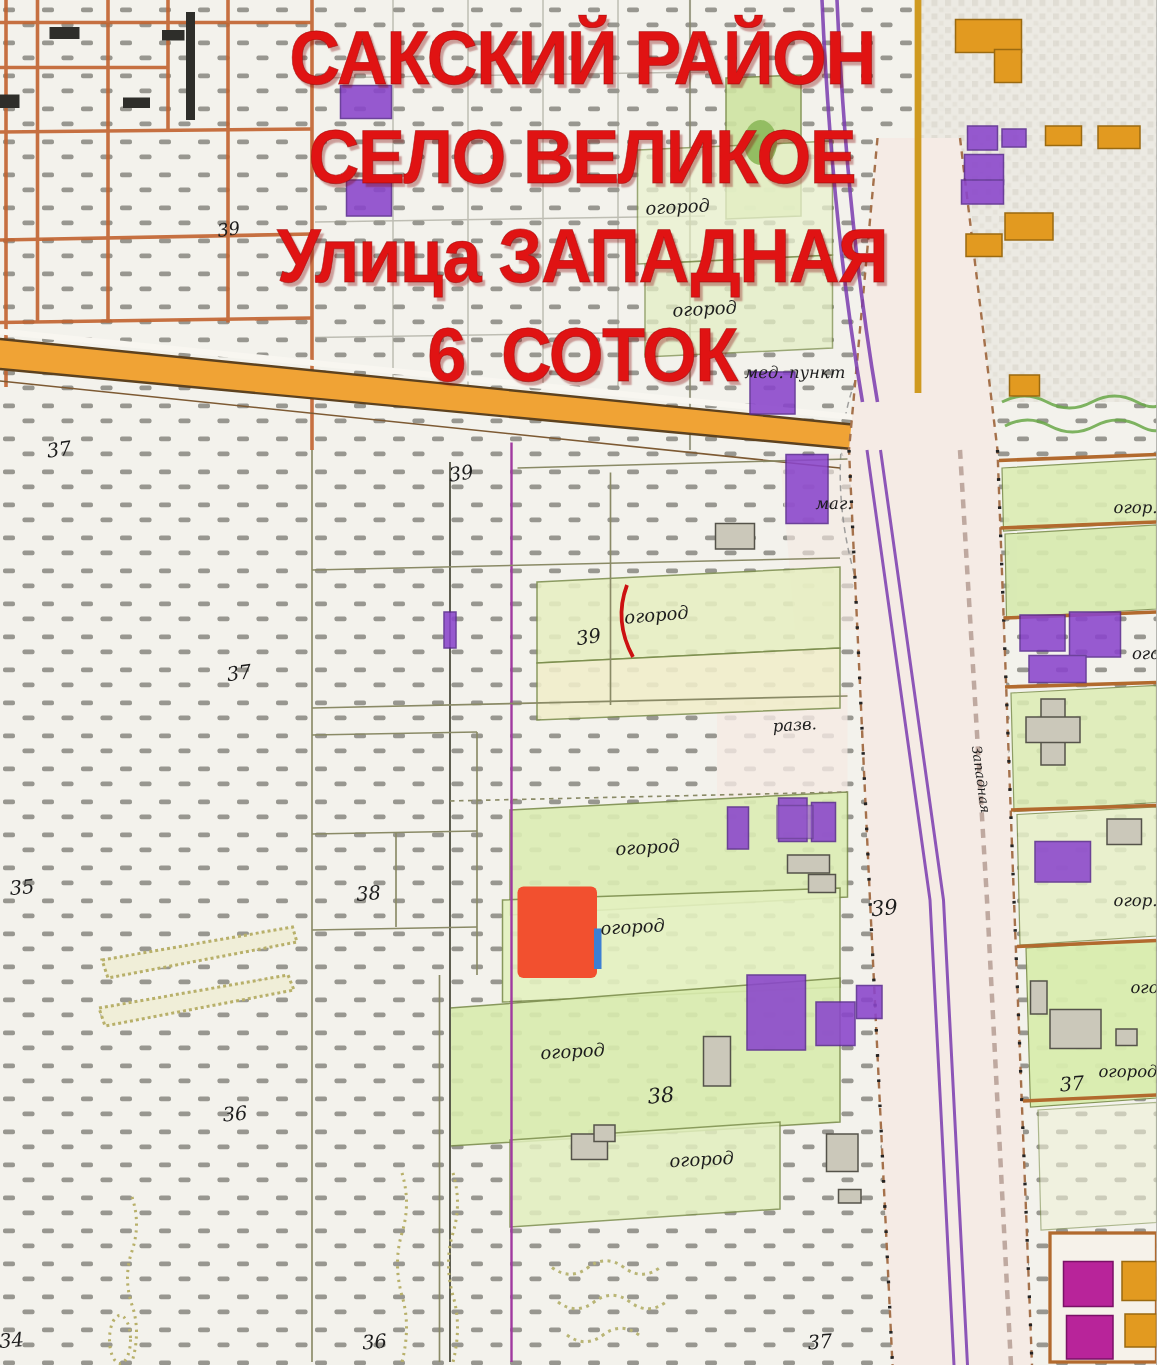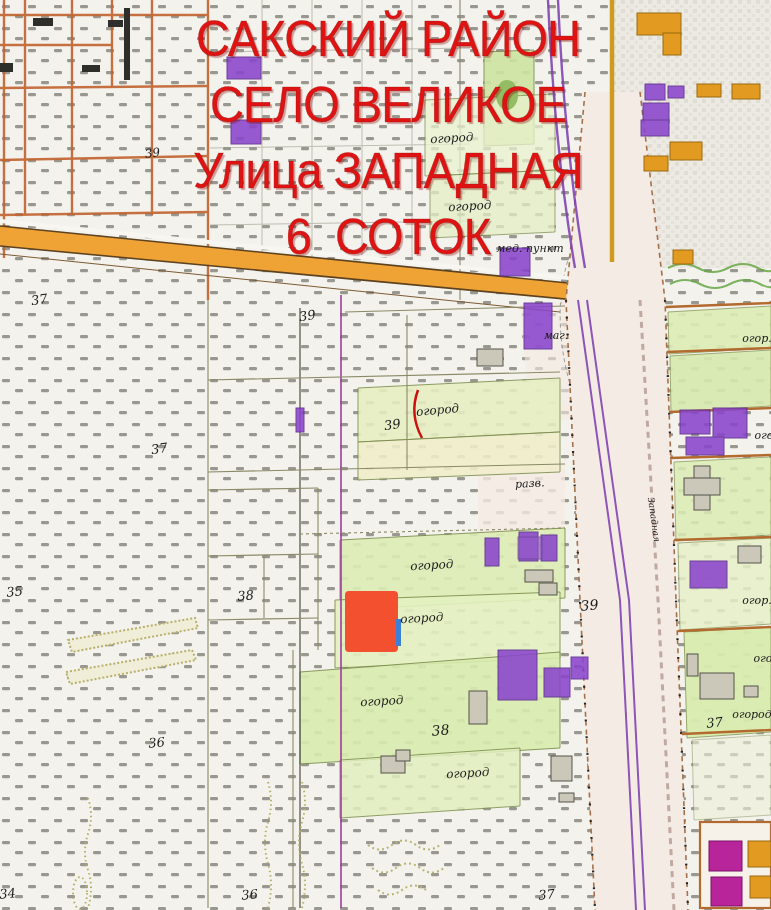--- a/index.html
+++ b/index.html
@@ -1,20 +1,20 @@
 <!DOCTYPE html>
 <html><head>
 <meta charset="utf-8">
 <style>
   html,body{margin:0;padding:0;background:#777;}
   .stage{position:relative;width:771px;height:910px;overflow:hidden;
          background:#f3f2ec;font-family:"Liberation Sans",sans-serif;}
   .stage svg{position:absolute;left:0;top:0;}
   .overlay{position:absolute;left:96px;width:584px;text-align:center;
-           color:var(--overlay-color,#e01313);font-weight:normal;
+           color:var(--overlay-color,#e01313);font-weight:bold;
            text-shadow:2px 2px 1px rgba(130,0,0,.35);
            -webkit-text-stroke:.5px rgba(150,10,10,.6);}
   .overlay-top{top:6px;}
   .overlay-top .tline{font-size:47px;line-height:66px;letter-spacing:-1px;
                       transform:scaleY(1.08);white-space:pre;}
   .overlay-mid{top:352px;}
   .overlay-mid .tline{font-size:58px;line-height:70px;letter-spacing:-1px;
                       transform:scaleY(1.05);white-space:pre;}
   #map-labels text{font-family:"DejaVu Serif",serif;font-style:italic;
                    fill:#1c1c1c;text-anchor:middle;}

